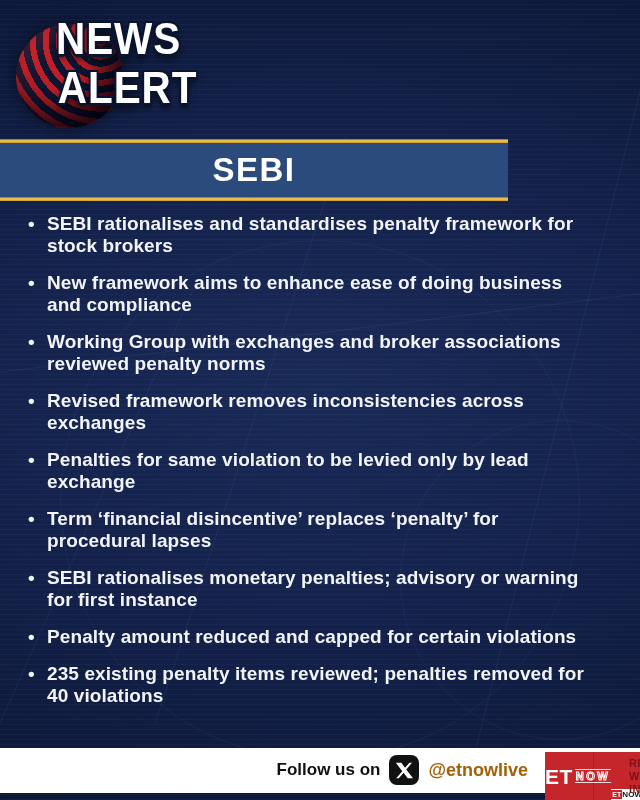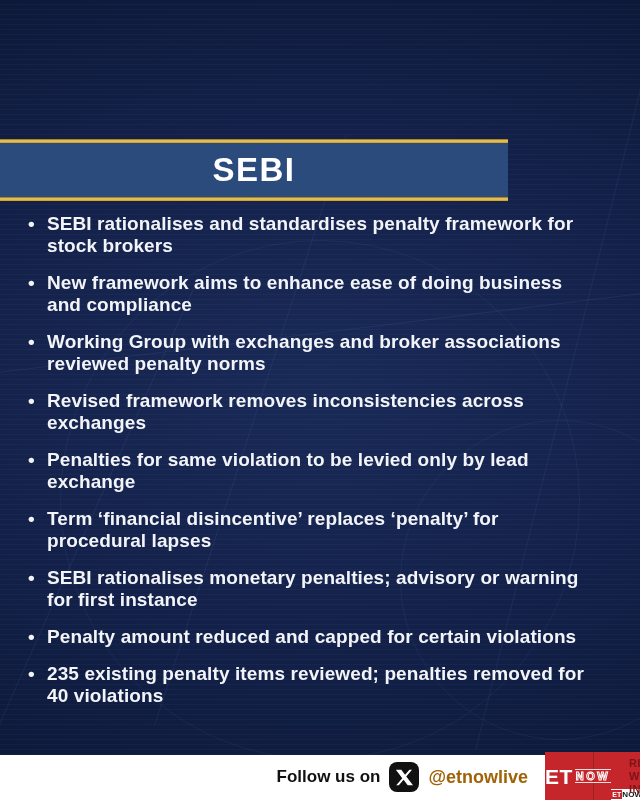--- a/index.html
+++ b/index.html
@@ -55,21 +55,21 @@
   
   .bullets { position:absolute; left:28px; top:213px; width:565px; list-style:none; }
   .bullets li {
     position:relative; padding-left:19px; margin-bottom:15px;
     color:#f2f4f8; font-weight:bold; font-size:19px; line-height:22px;
     letter-spacing:.1px;
   }
   .bullets li::before { content:"•"; position:absolute; left:0; top:0; font-size:19px; color:#f2f4f8; }
 
   
-  .footer-bar { position:absolute; left:0; bottom:0; width:640px; height:45px; background:#ffffff; }
+  .footer-bar { position:absolute; left:0; bottom:7px; width:640px; height:45px; background:#ffffff; }
   .follow-row { position:absolute; right:112px; bottom:6px; height:34px; display:flex; align-items:center; gap:9px; }
   .follow-label { color:#111; font-weight:bold; font-size:17px; }
   .x-badge {
     width:30px; height:30px; background:#111; border-radius:8px;
     display:flex; align-items:center; justify-content:center;
   }
   .x-badge svg { width:17px; height:17px; display:block; }
   .handle { color:#a16207; font-weight:bold; font-size:18px; }
 
   .etnow-logo { position:absolute; right:0; bottom:0; width:95px; height:48px; background:#c4262b; display:flex; }
@@ -92,20 +92,27 @@
 <div class="poster">
 
   <div class="bg-line l1"></div>
   <div class="bg-line l2"></div>
   <div class="bg-line l3"></div>
   <div class="bg-line l4"></div>
   <div class="bg-circle c1"></div>
   <div class="bg-circle c2"></div>
   <div class="scanlines"></div>
 
+  <div class="news-alert">
+    <div class="globe"></div>
+    <div class="na-text">
+      <span class="na-line">NEWS</span>
+      <span class="na-line second">ALERT</span>
+    </div>
+  </div>
 
   <div class="banner">
     <div class="gold-line"></div>
     <div class="banner-body">
       <span class="banner-title">SEBI</span>
     </div>
     <div class="gold-line"></div>
   </div>
 
   <ul class="bullets">

